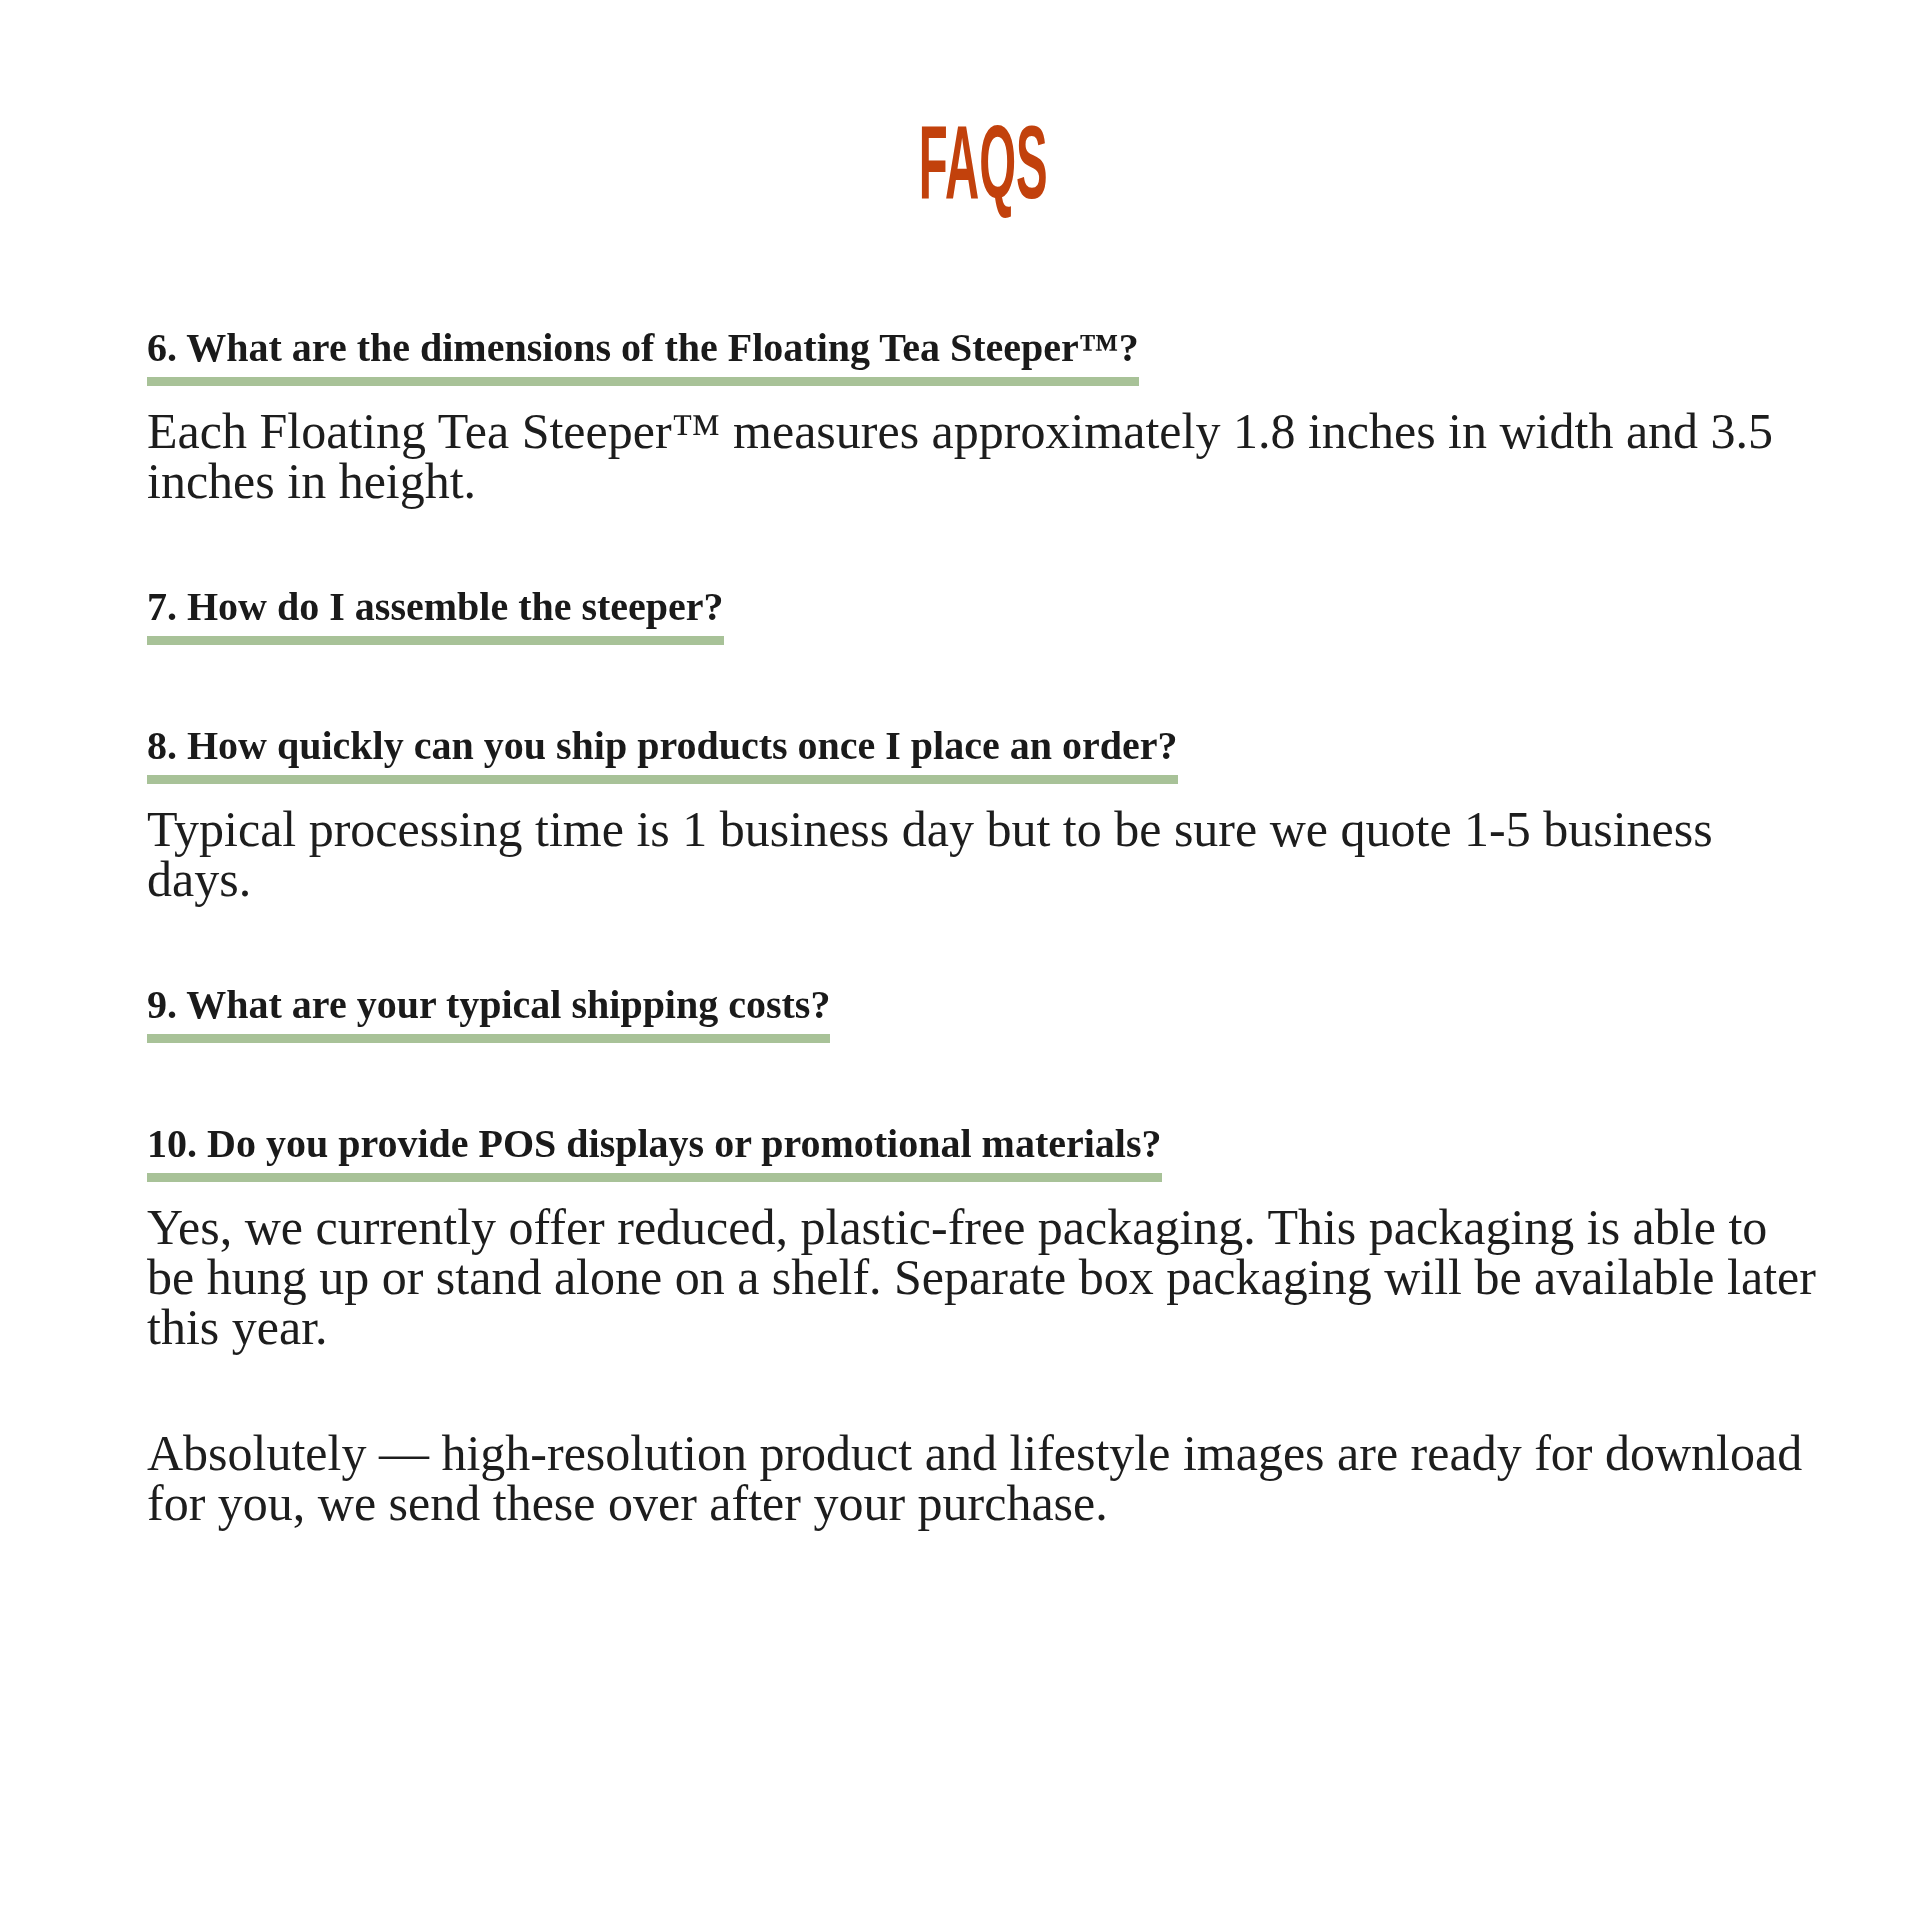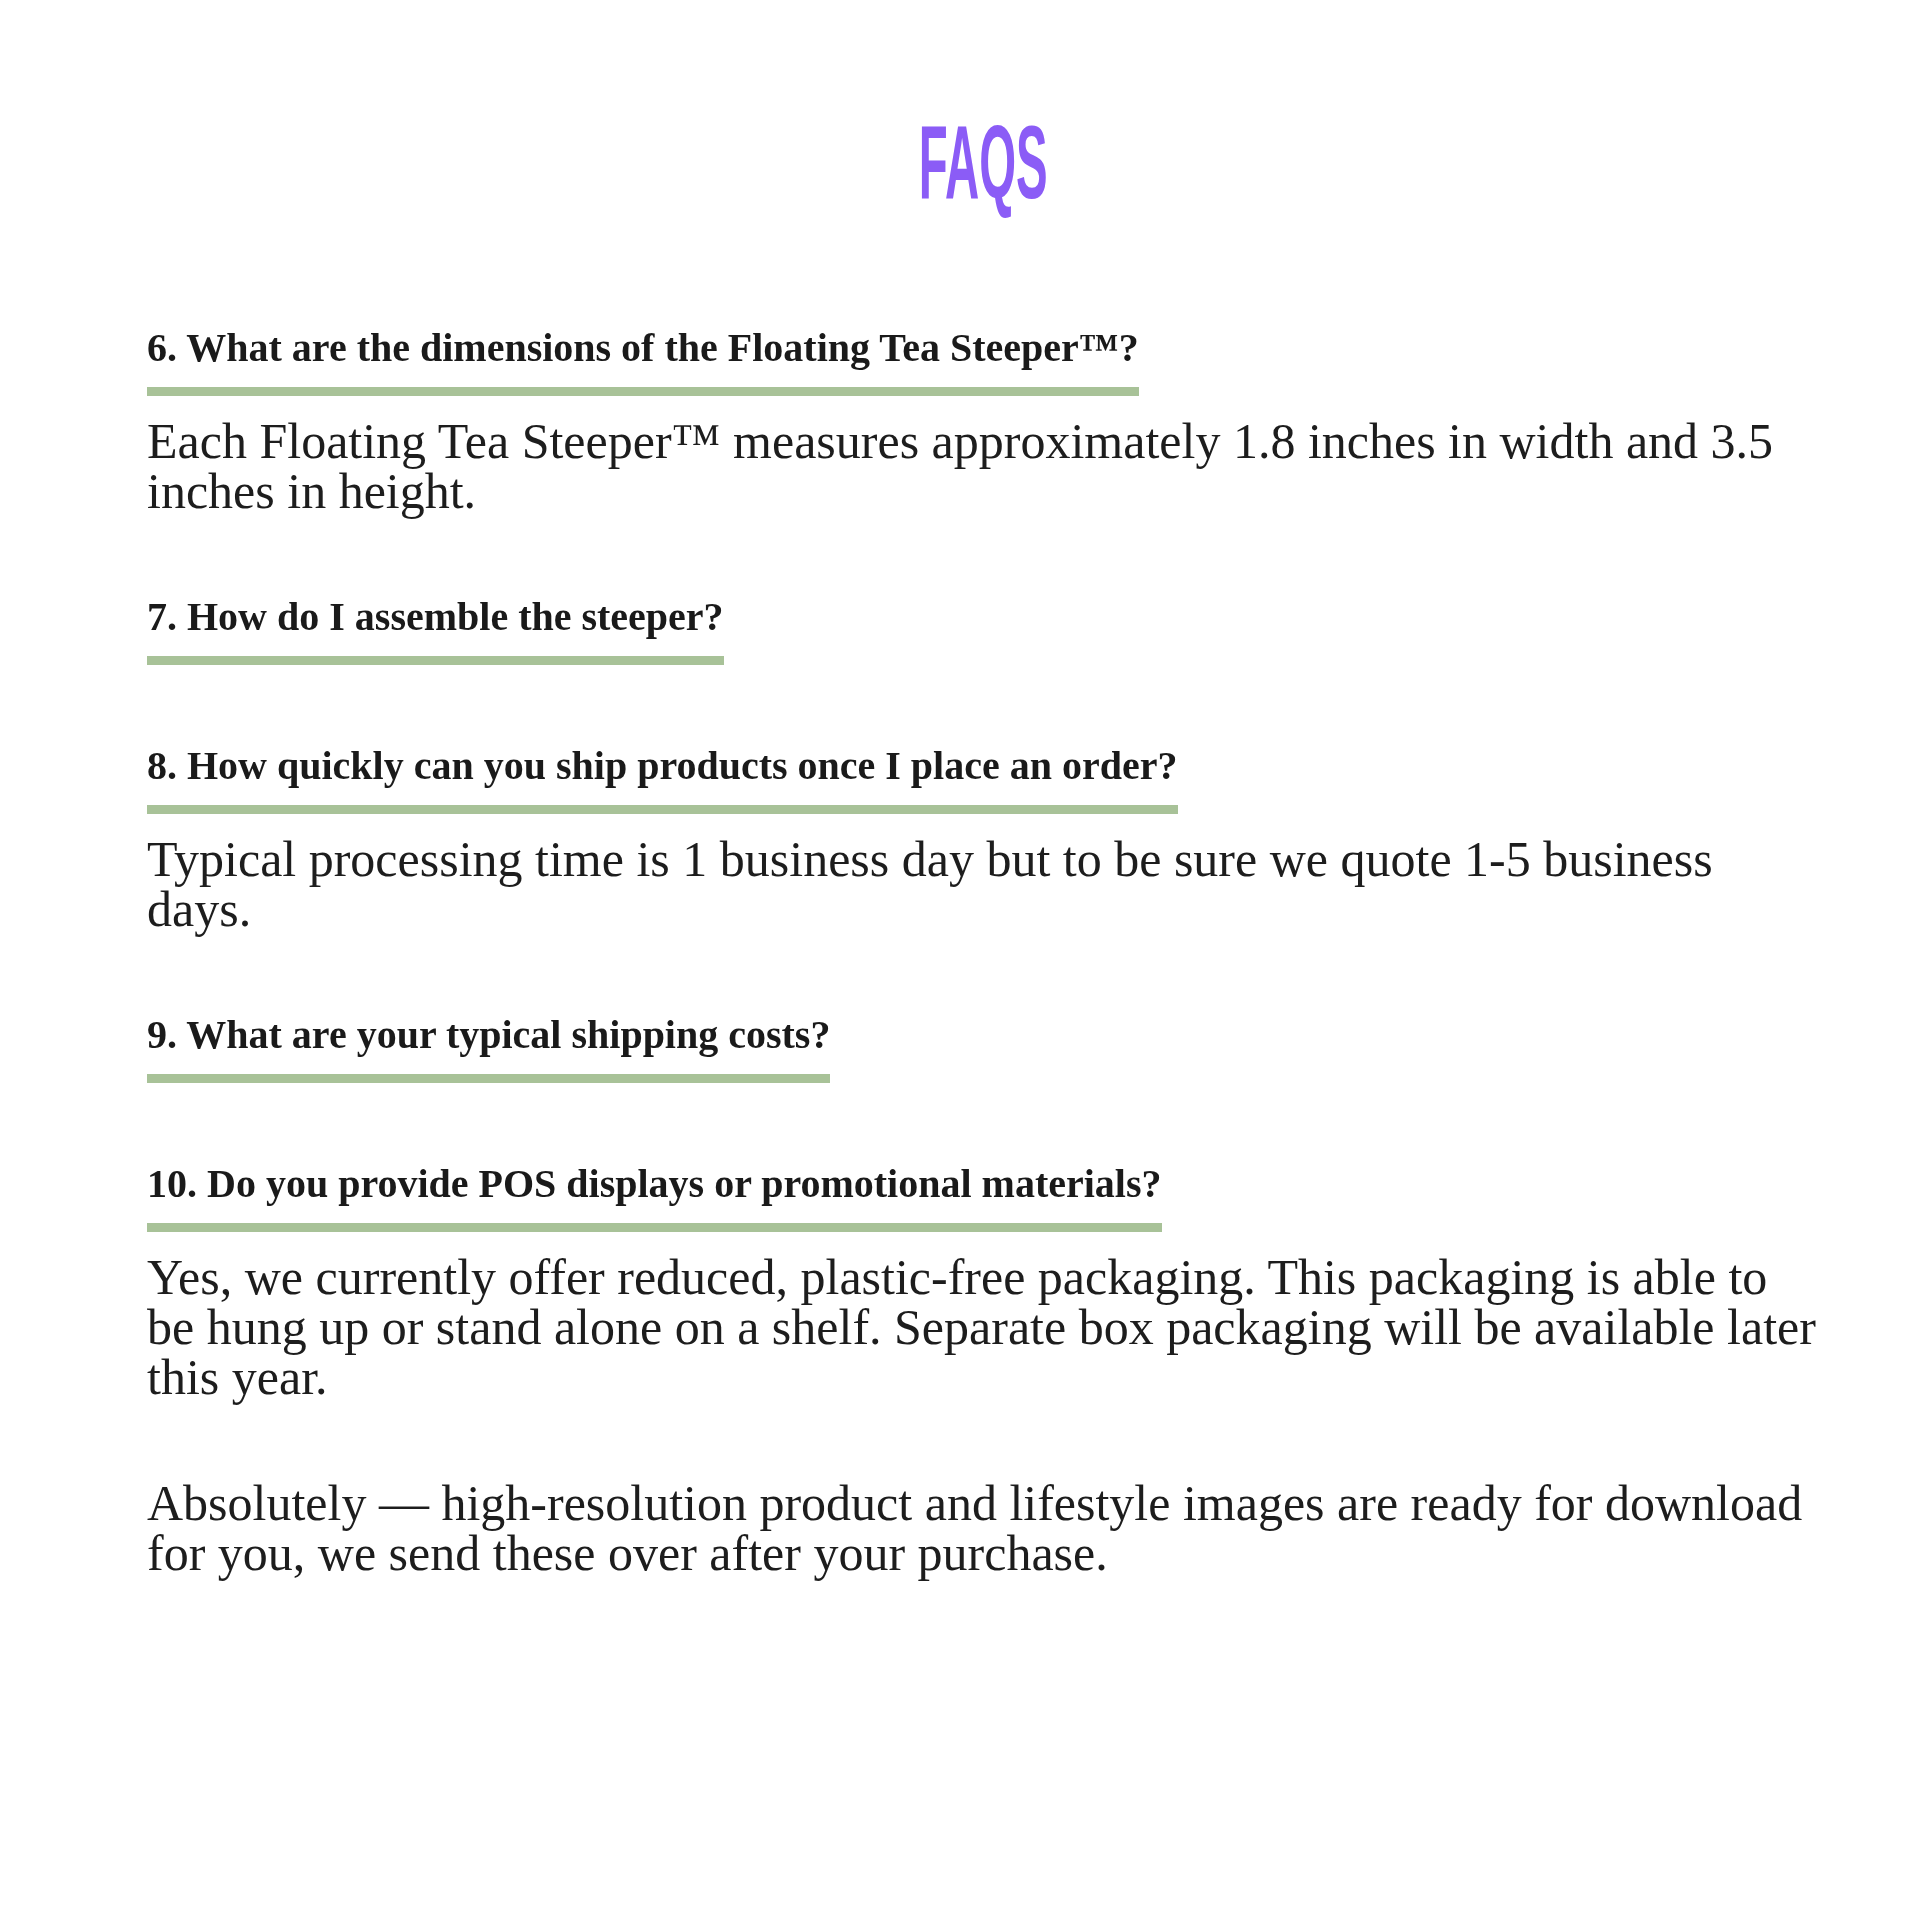--- a/index.html
+++ b/index.html
@@ -15,21 +15,21 @@
   .page {
     padding: 111px 107px 0 147px;
   }
   .page-title {
     margin: 0;
     text-align: center;
     font-family: "Liberation Sans", "DejaVu Sans", sans-serif;
     font-weight: 700;
     font-size: 103px;
     line-height: 1;
-    color: #8b5cf6;
+    color: #c2410c;
     white-space: nowrap;
   }
   .page-title .squeeze {
     display: inline-block;
     transform: scaleX(0.46);
     transform-origin: center;
     letter-spacing: 0;
   }
   .faq-list { display: block; }
   .faq { margin: 0; }
@@ -37,21 +37,21 @@
   .faq + .faq { margin-top: 76px; }
   .faq h2 {
     margin: 0;
     font-size: 40px;
     font-weight: 700;
     line-height: 1.25;
     color: #1a1a1a;
   }
   .faq .q-text {
     display: inline-block;
-    padding-bottom: 14px;
+    padding-bottom: 4px;
     border-bottom: 9px solid var(--accent);
   }
   .faq .answer {
     margin: 20px 0 0 0;
     max-width: 1673px;
     font-size: 50px;
     line-height: 50px;
     font-weight: 400;
     color: #1d1d1d;
   }

